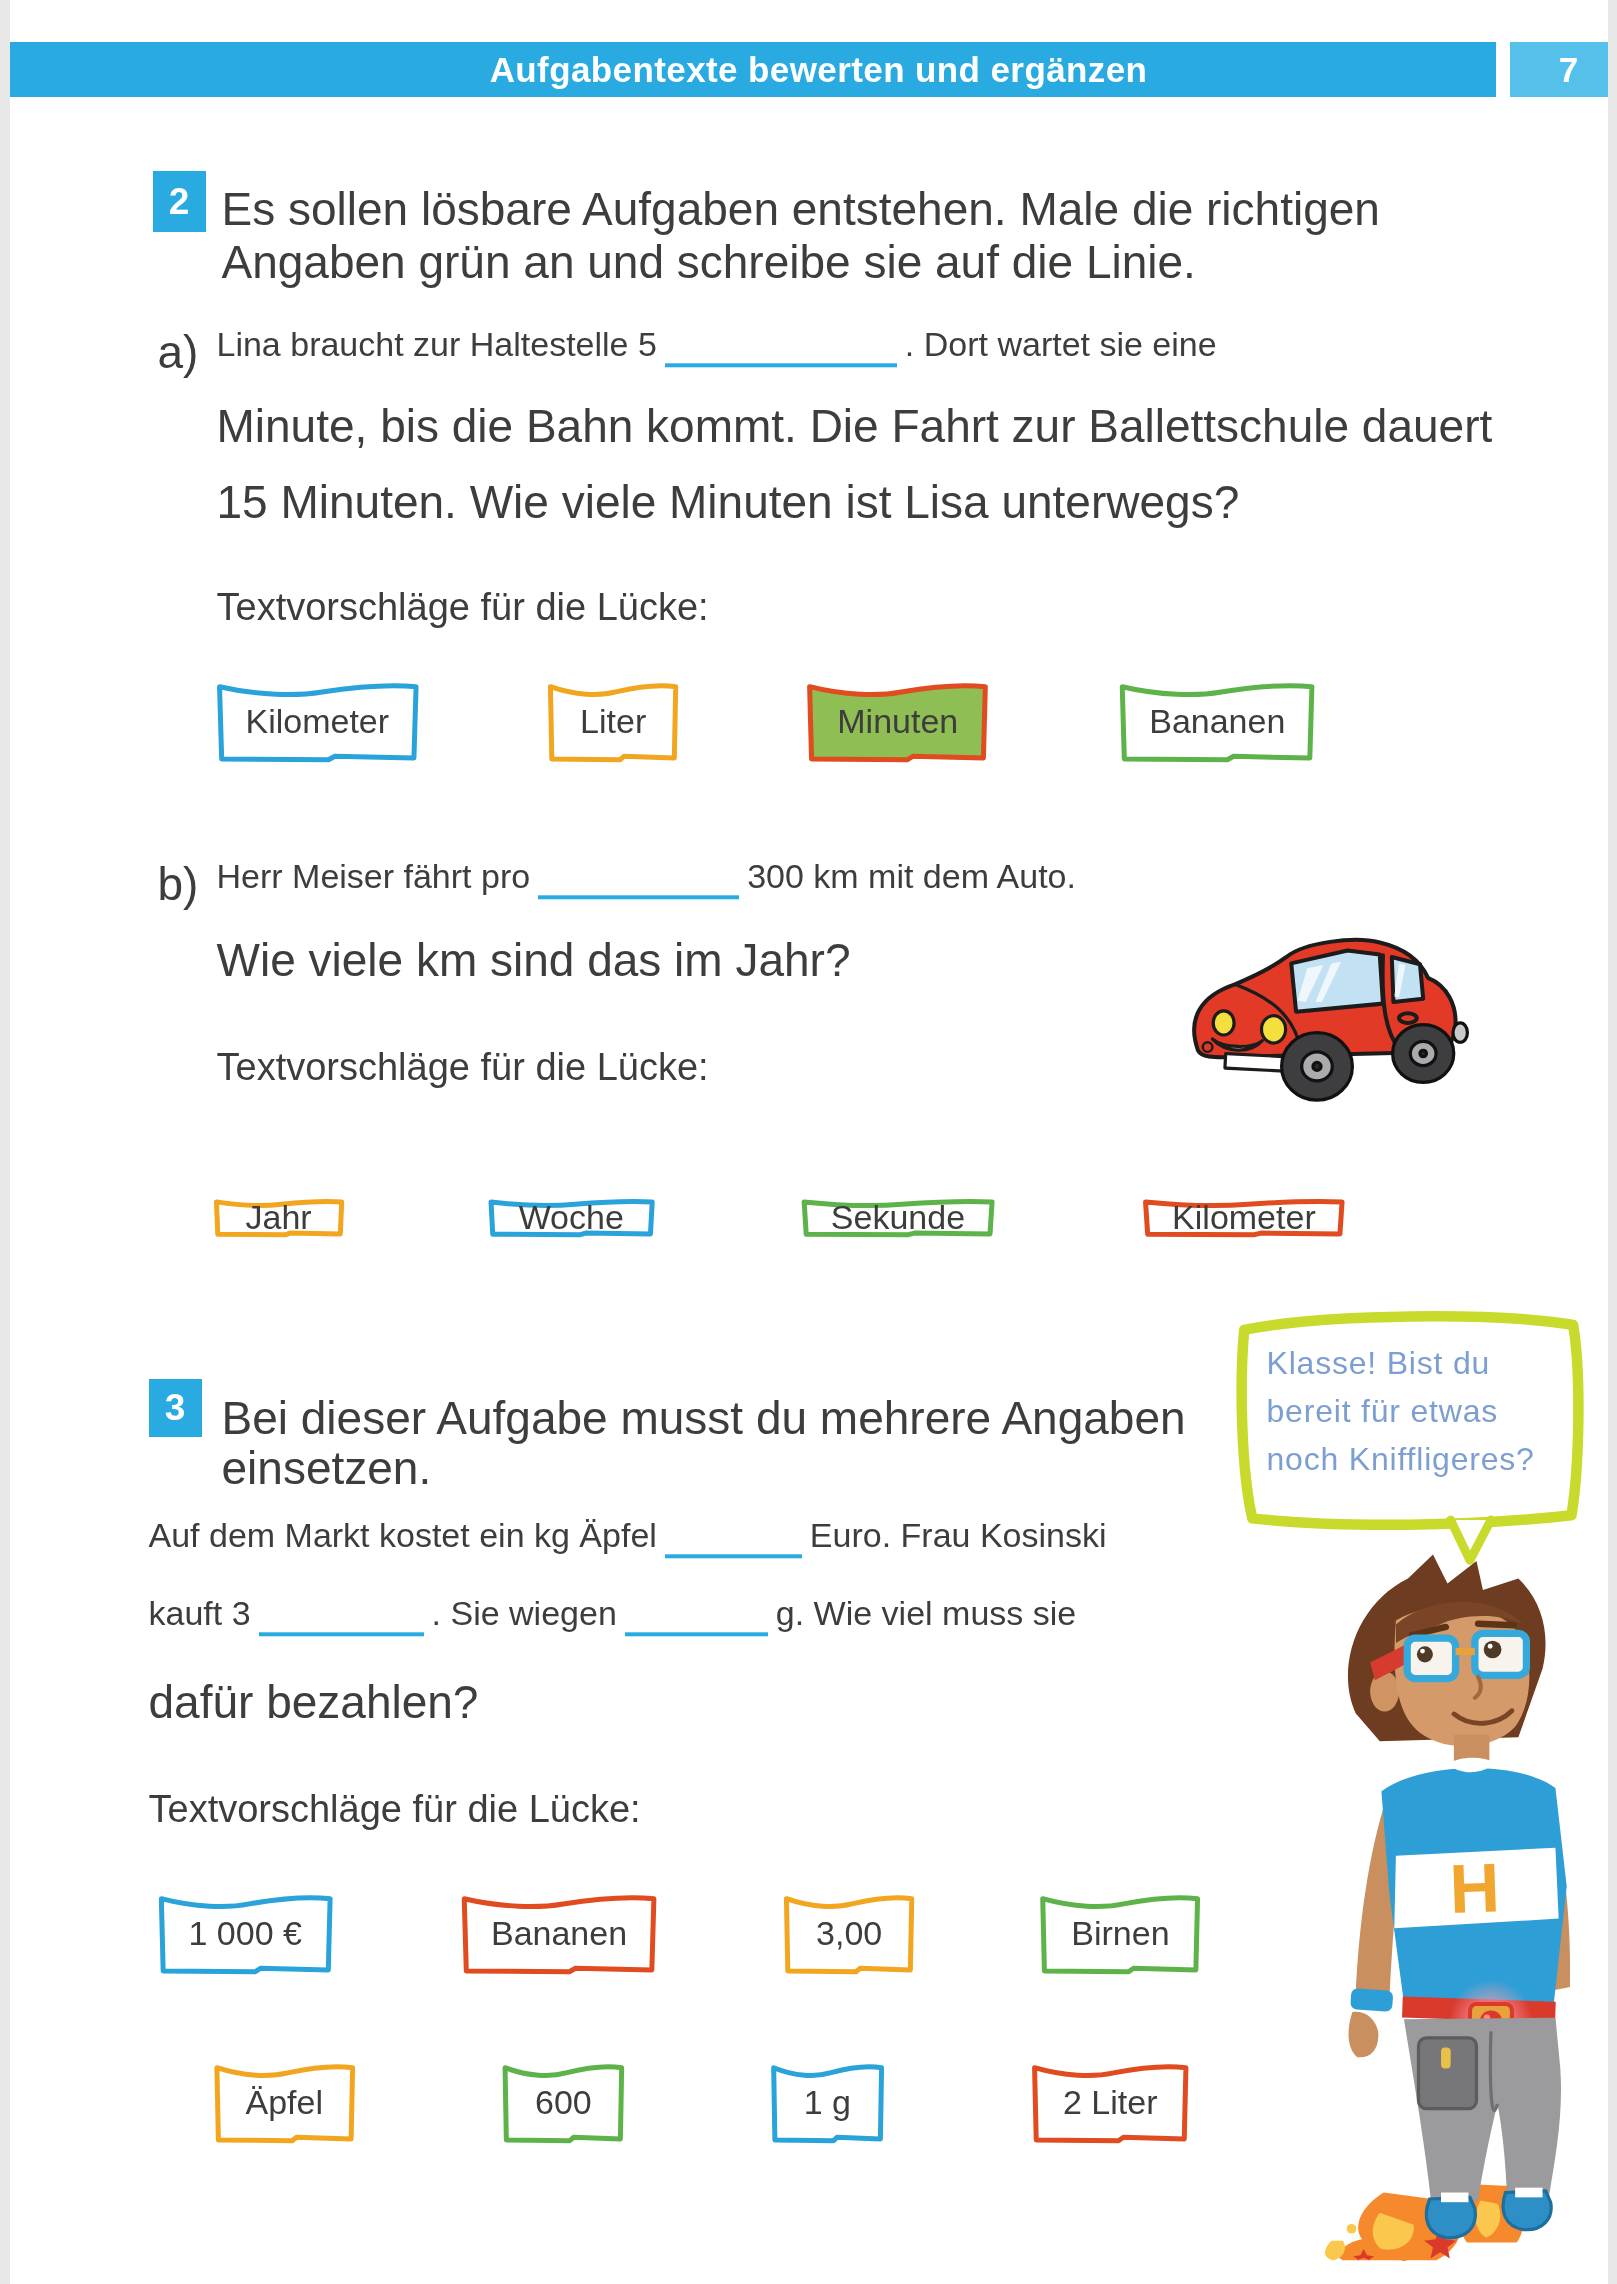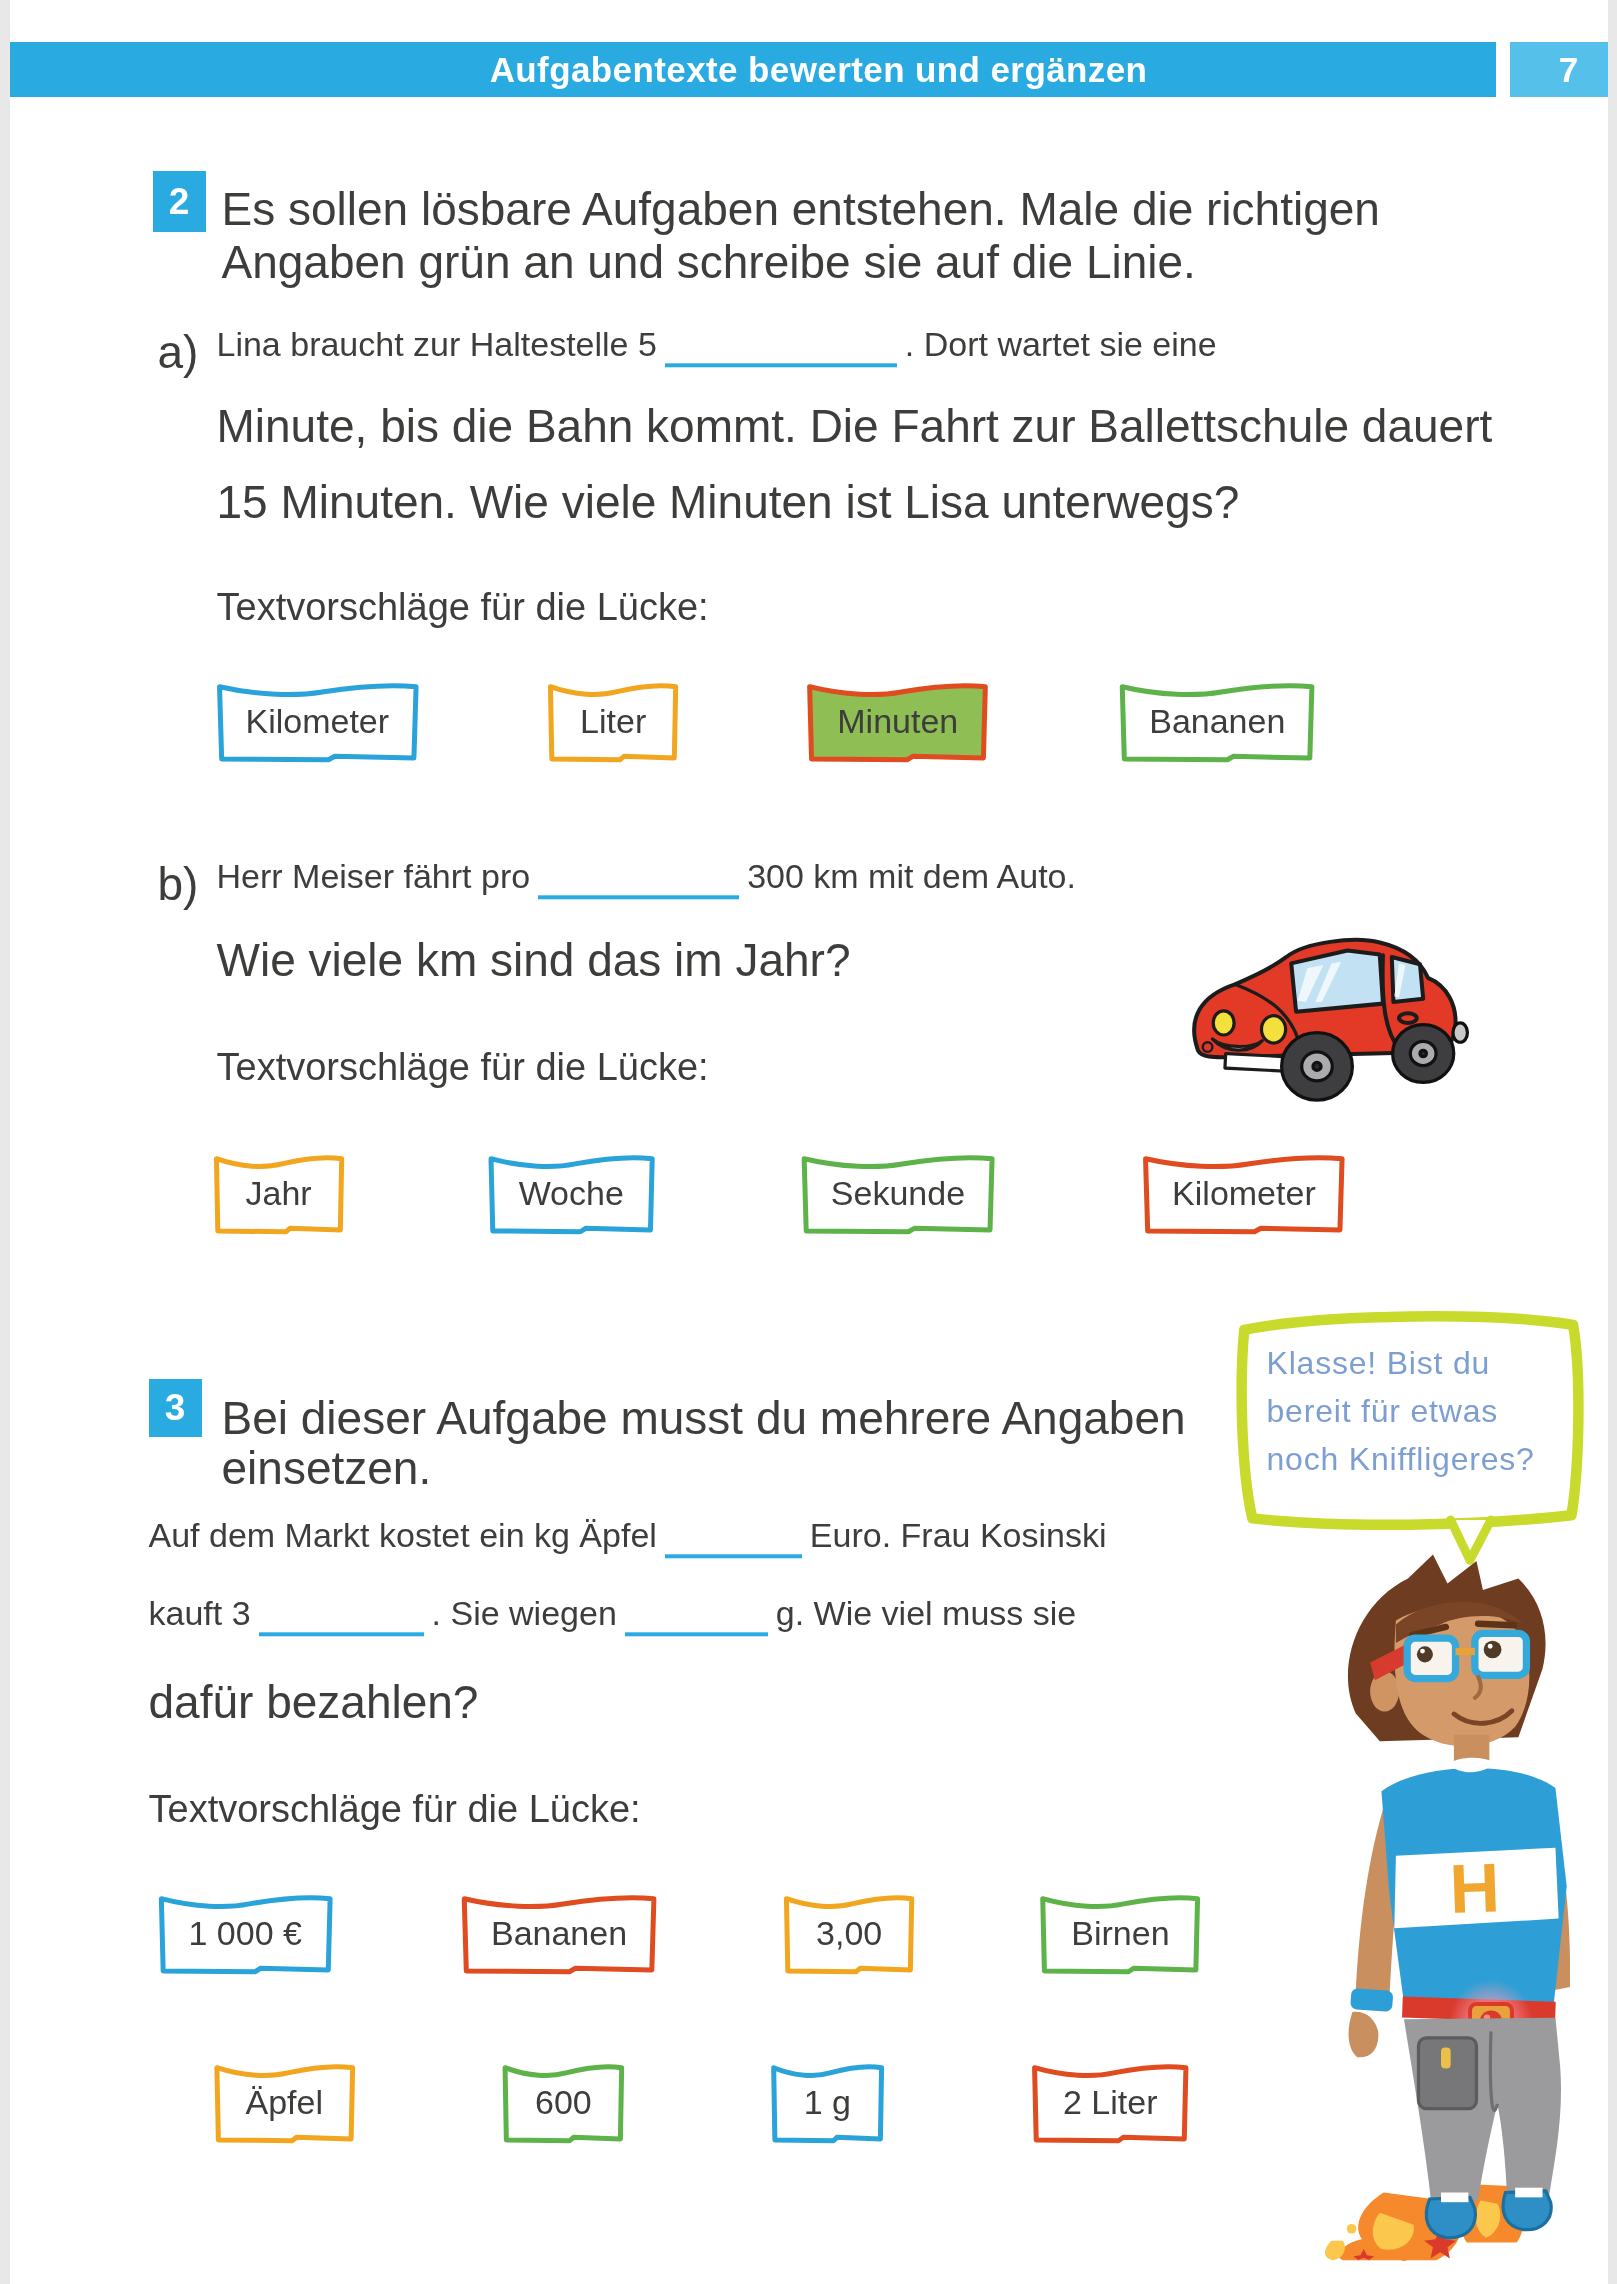--- a/index.html
+++ b/index.html
@@ -104,21 +104,21 @@
 
   <div class="tlabel" style="left:148px; top:857px;">b)</div>
   <div class="tline" style="left:207px; top:857px;">
     <span>Herr Meiser fährt pro</span>
     <span class="blank" style="width:201px;"></span>
     <span>300 km mit dem Auto.</span>
   </div>
   <div class="tlabel" style="left:207px; top:933px;">Wie viele km sind das im Jahr?</div>
 
   <div class="sugg-label" style="left:207px; top:1046px;">Textvorschläge für die Lücke:</div>
-  <div class="srow" style="left:201px; top:1150px; gap:137px;">
+  <div class="srow" style="left:201px; top:1150px; gap:137px;align-items:flex-end;">
       <div class="sbox">
         <svg viewBox="0 0 100 100" preserveAspectRatio="none">
           <path d="M 4 10 C 22 20 40 21 52 16 C 68 10 84 7 96 10 L 95 92 L 58 90 L 55 94 L 5 93 Z" fill="#ffffff" stroke="#f2a51f" stroke-width="5" stroke-linejoin="round" vector-effect="non-scaling-stroke"></path>
         </svg>
         <span class="lbl">Jahr</span>
       </div>
       <div class="sbox">
         <svg viewBox="0 0 100 100" preserveAspectRatio="none">
           <path d="M 4 10 C 22 20 40 21 52 16 C 68 10 84 7 96 10 L 95 92 L 58 90 L 55 94 L 5 93 Z" fill="#ffffff" stroke="#29a3d9" stroke-width="5" stroke-linejoin="round" vector-effect="non-scaling-stroke"></path>
         </svg>

